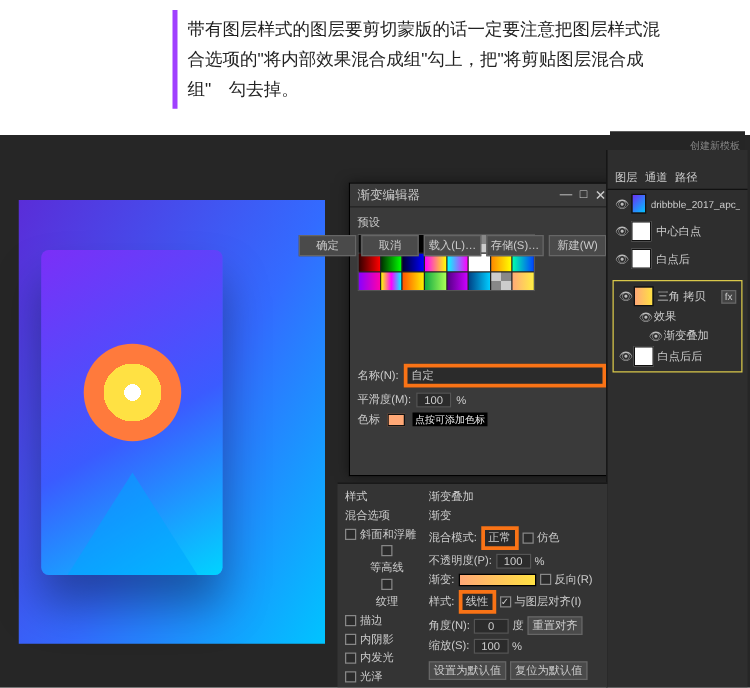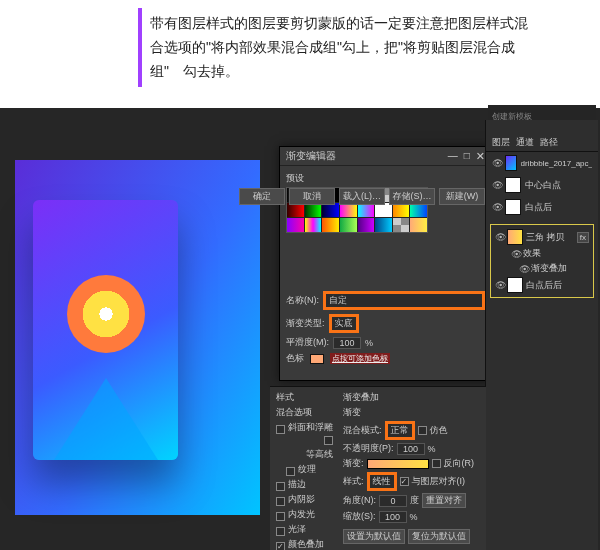--- a/index.html
+++ b/index.html
@@ -108,21 +108,21 @@
   .grad-bar-wrap { margin-top:6px; }
   .grad-bar {
     height:14px;
     background: linear-gradient(90deg, #ffa876 0%, #ffe143 100%);
     border:1px solid #111;
     position:relative;
   }
   .val-row { display:flex; justify-content:space-between; color:#ccb; font-size:10px; margin-top:2px;}
   .sub-row { display:flex; gap:6px; align-items:center; margin-top:3px; font-size:9px; }
   .chip { width:14px; height:10px; background:#ffa876; border:1px solid #111; }
-  .chip-text { font-size:8px; color:#eee; background:#7f1d1d; padding:0 2px;text-decoration:underline;}
+  .chip-text { font-size:8px; color:#eee; background:#000000; padding:0 2px;}
   .right-panel {
     position:absolute;
     left:485px; top:12px;
     width:113px; height:430px;
     background:#2e2e2e;
     border-left:1px solid #111;
     font-size:9px;
     padding-top:14px;
   }
   .rp-tabs { display:flex; gap:6px; padding:2px 6px; font-size:9px; border-bottom:1px solid #111;}
@@ -145,35 +145,35 @@
     position:absolute;
     left:270px; top:278px;
     width:216px; height:164px;
     background:#343434;
     border-top:1px solid #111;
     font-size:9px;
     padding:4px 6px;
   }
   .fx-grid { display:flex; gap:8px; }
   .fx-col { display:flex; flex-direction:column; gap:2px; }
-  .fx-item { display:flex; align-items:flex-end; gap:3px; font-size:9px; }
+  .fx-item { display:flex; align-items:center; gap:3px; font-size:9px; }
   .chk { width:9px; height:9px; border:1px solid #888; background:#2b2b2b; display:inline-block;}
   .chk.on::after{ content:"✓"; font-size:8px; color:#ccc; position:relative; top:-2px; left:0;}
   .fx-right {
     display:flex; flex-direction:column; gap:2px;
     font-size:9px;
     margin-left: 2px;
   }
   .fr-row { display:flex; align-items:center; gap:3px;}
   .grad-mini {
     width:62px; height:10px;
     background: linear-gradient(90deg,#ffa876,#ffe143);
     border:1px solid #000;
   }
-  .dash-top { position:absolute; left:488px; top:-3px; height:28px; width:108px; background:#252525; border-bottom:1px solid #111; color:#888; font-size:8px; padding:6px 4px 0 4px; display:flex; gap:6px;}
+  .dash-top { position:absolute; left:488px; top:-3px; height:28px; width:108px; background:#252525; border-bottom:1px solid #111; color:#888; font-size:8px; padding:6px 4px 0 4px; display:flex; gap:6px;justify-content:flex-end;}
   .eye { width:9px; font-size:9px; color:#bbb; }
 </style>
 </head>
 <body>
 
 <div class="instruction">
   <span>带有图层样式的图层要剪切蒙版的话一定要注意把图层样式混合选项的"将内部效果混合成组"勾上，把"将剪贴图层混合成组" 勾去掉。</span>
 </div>
 
 <div class="ps-area">
@@ -231,24 +231,20 @@
         <div class="ge-btn">取消</div>
         <div class="ge-btn">载入(L)…</div>
         <div class="ge-btn">存储(S)…</div>
         <div class="ge-btn">新建(W)</div>
       </div>
 
       <div class="ge-row" style="margin-top:58px;">
         <span>名称(N):</span>
         <span class="ge-select" style="flex:1">自定</span>
       </div>
-      <div class="ge-row">
-        <span>渐变类型:</span>
-        <span class="ge-select">实底</span>
-      </div>
       <div class="pct-row">
         <span>平滑度(M):</span>
         <span class="num-box">100</span>
         <span>%</span>
       </div>
       <div class="sub-row">
         <span>色标</span>
         <span class="chip"></span>
         <span class="chip-text">点按可添加色标</span>
       </div>
@@ -306,21 +302,21 @@
         <div>样式</div>
         <div>混合选项</div>
         <div class="fx-item">
             <span class="chk"></span>
             <span>斜面和浮雕</span>
           </div>
         <div class="fx-item" style="padding-left:10px;flex-direction:column;">
             <span class="chk"></span>
             <span>等高线</span>
           </div>
-        <div class="fx-item" style="padding-left:10px;">
+        <div class="fx-item" style="padding-left:10px;flex-direction:column;">
             <span class="chk"></span>
             <span>纹理</span>
           </div>
         <div class="fx-item">
             <span class="chk"></span>
             <span>描边</span>
           </div>
         <div class="fx-item">
             <span class="chk"></span>
             <span>内阴影</span>

